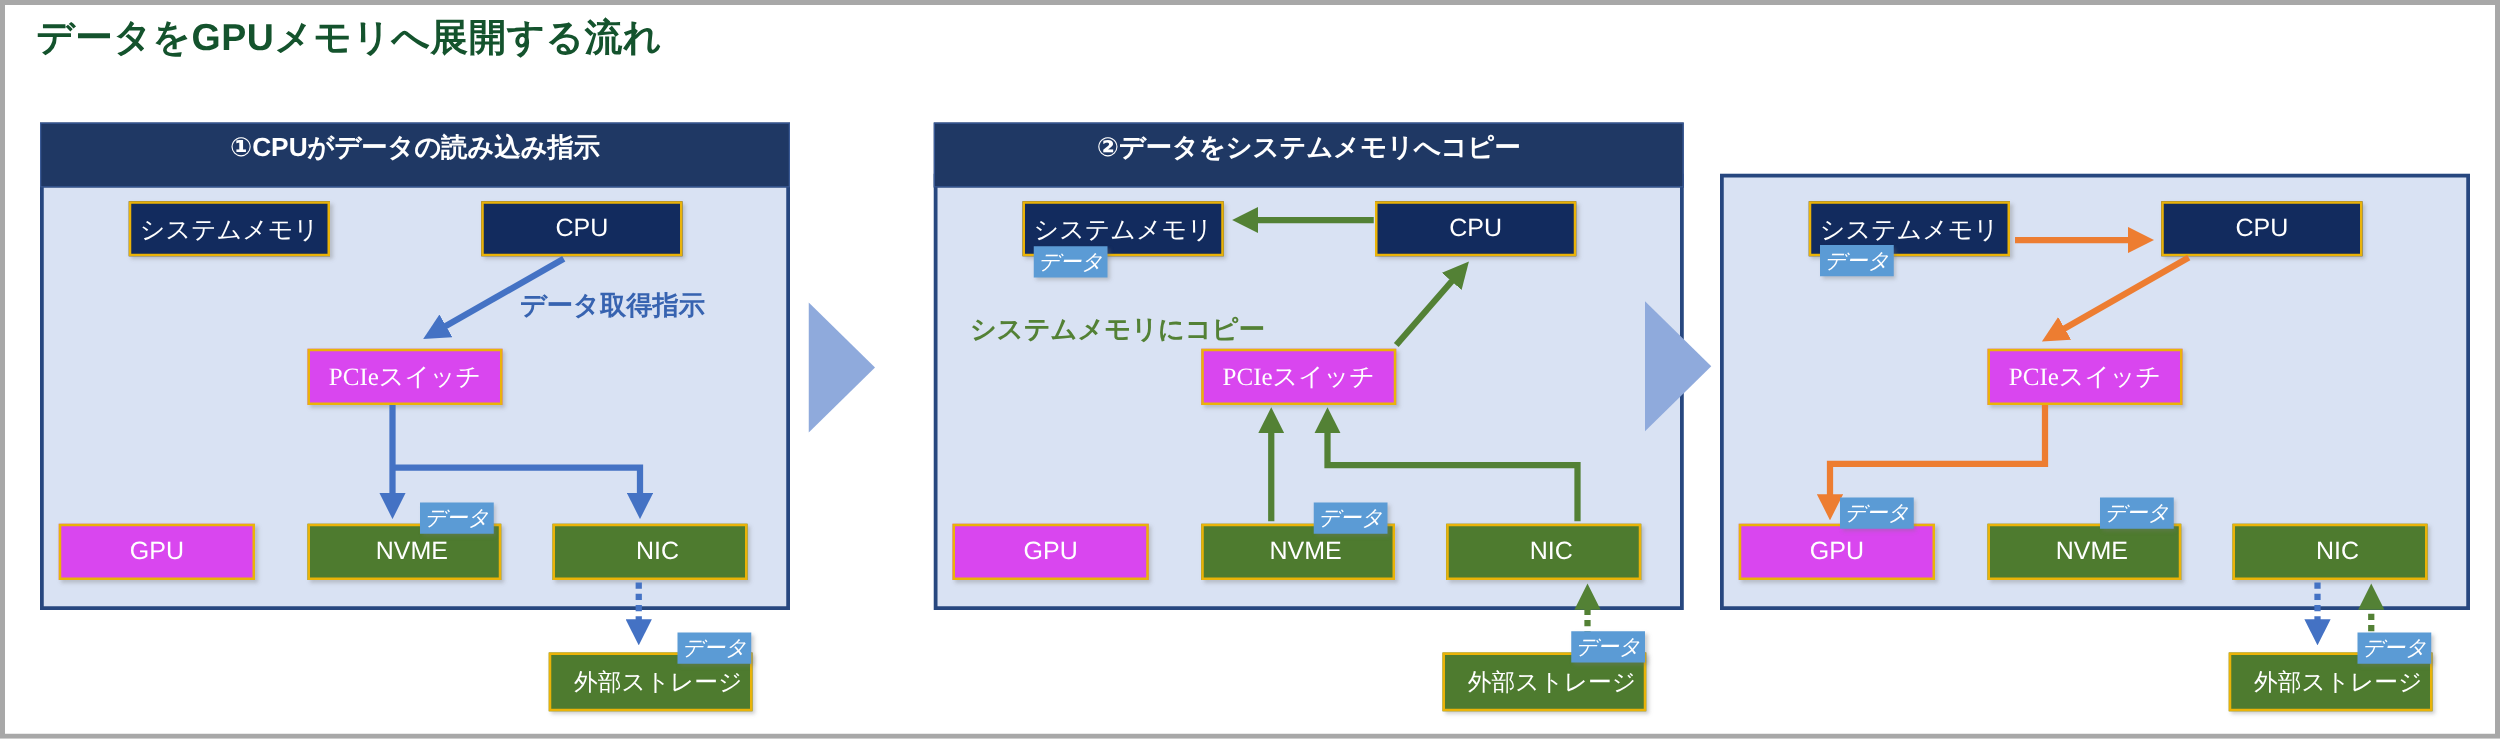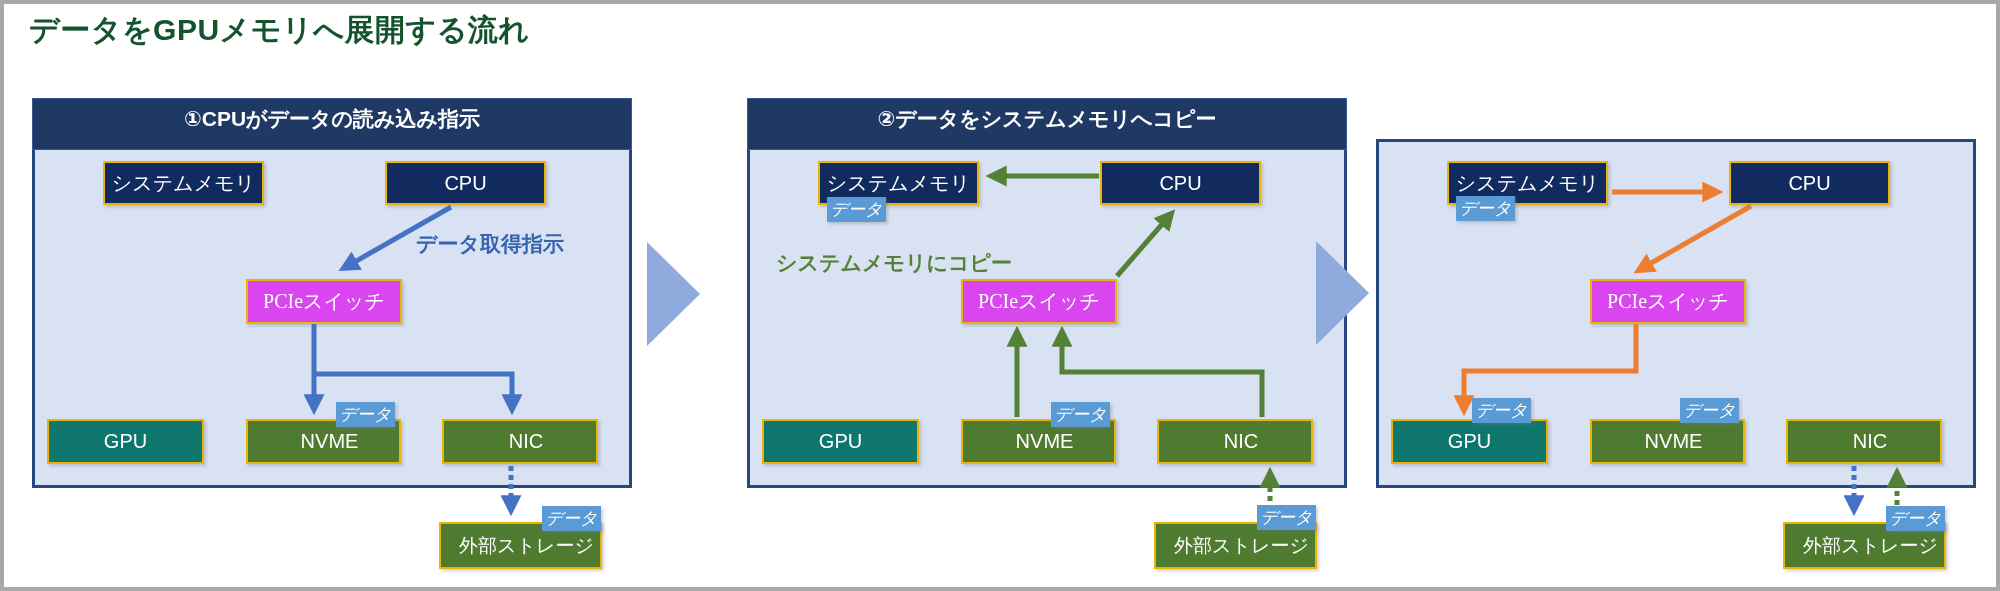--- a/index.html
+++ b/index.html
@@ -12,21 +12,21 @@
   .panel-header{position:absolute;left:0;top:0;width:100%;height:52px;background:#1F3864;
                 border:1px solid #3A5A96;box-sizing:border-box;
                 color:#ffffff;font-size:21px;font-weight:bold;text-align:center;line-height:39px;}
   .panel-body{position:absolute;left:0;top:41px;width:100%;height:349px;background:#D9E2F3;
               border:3px solid #27477F;box-sizing:border-box;}
   .node{position:absolute;display:flex;align-items:center;justify-content:center;
         color:#ffffff;font-size:20px;border:2px solid #eab308;box-sizing:border-box;
         box-shadow:2px 2px 3px rgba(120,120,120,0.35);white-space:nowrap;}
   .navy{background:#122B5E;}
   .gray{background:#d946ef;font-family:Liberation Serif, serif;}
-  .orange{background:#0f766e;}
+  .orange{background:#d946ef;}
   .green{background:#4E7B2F;padding-left:12px;}
   .tag{position:absolute;width:59px;height:25px;background:#5B9BD5;color:#ffffff;
        font-size:17px;font-style:italic;display:flex;align-items:center;justify-content:center;
        box-shadow:2px 2px 3px rgba(120,120,120,0.35);white-space:nowrap;}
   .annot{position:absolute;font-size:21px;font-weight:bold;white-space:nowrap;}
   .annot-blue{color:#3763B0;}
   .annot-green{color:#538135;margin-top:17px;}
   .annot-orange{color:#ED7D31;}
   .svg-layer{position:absolute;left:0;top:41px;width:600px;height:450px;pointer-events:none;}
   .chevron{position:absolute;width:0;height:0;

